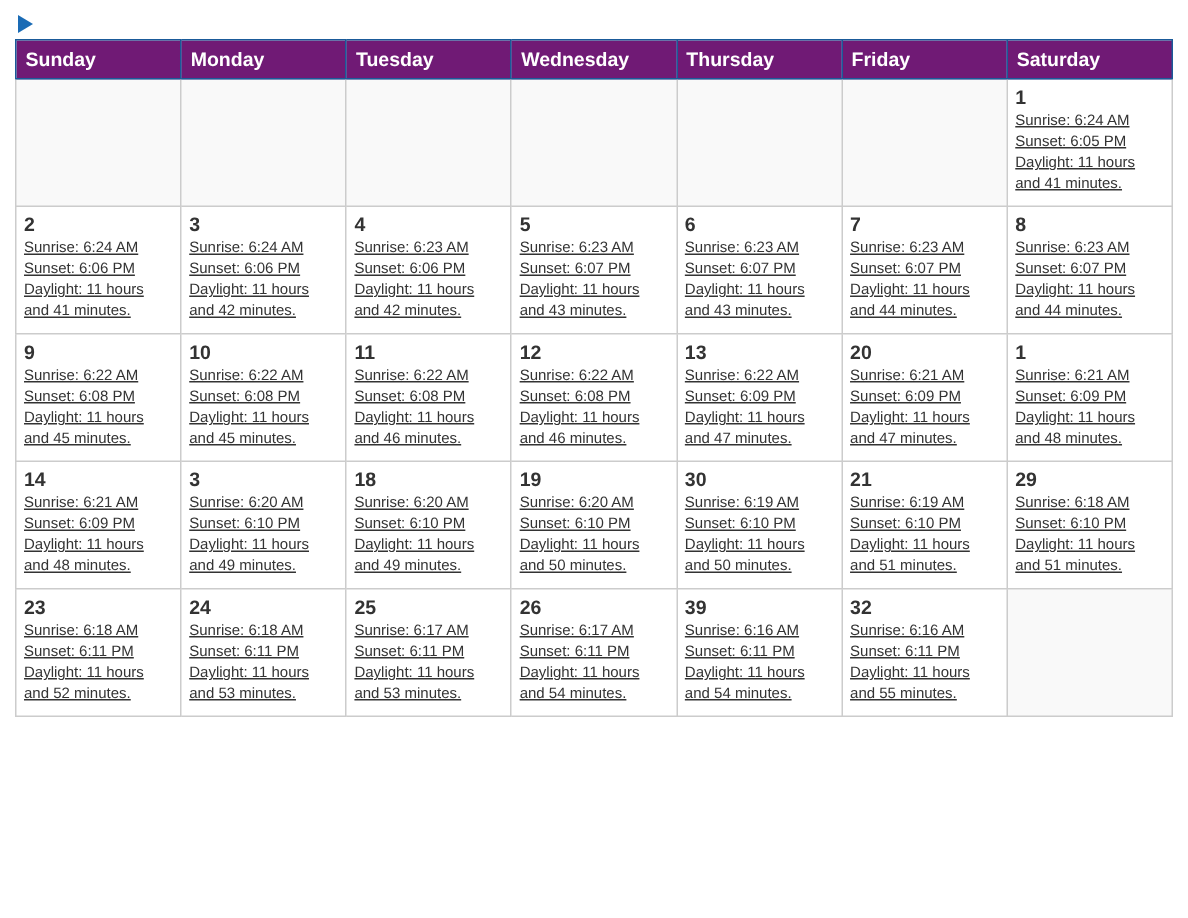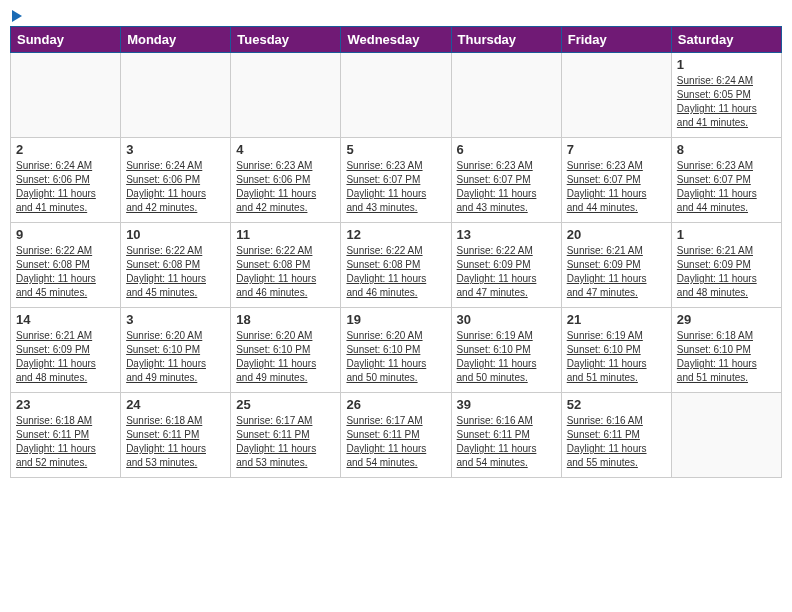--- a/index.html
+++ b/index.html
@@ -323,21 +323,21 @@
 and 54 minutes.</div>
         </td>
         <td>
           <span class="day-number">39</span>
           <div class="day-info" style="white-space: pre-line;">Sunrise: 6:16 AM
 Sunset: 6:11 PM
 Daylight: 11 hours
 and 54 minutes.</div>
         </td>
         <td>
-          <span class="day-number">52</span>
+          <span class="day-number">32</span>
           <div class="day-info" style="white-space: pre-line;">Sunrise: 6:16 AM
 Sunset: 6:11 PM
 Daylight: 11 hours
 and 55 minutes.</div>
         </td>
         <td class="empty"></td>
       </tr>
     </tbody>
 </table>
 

